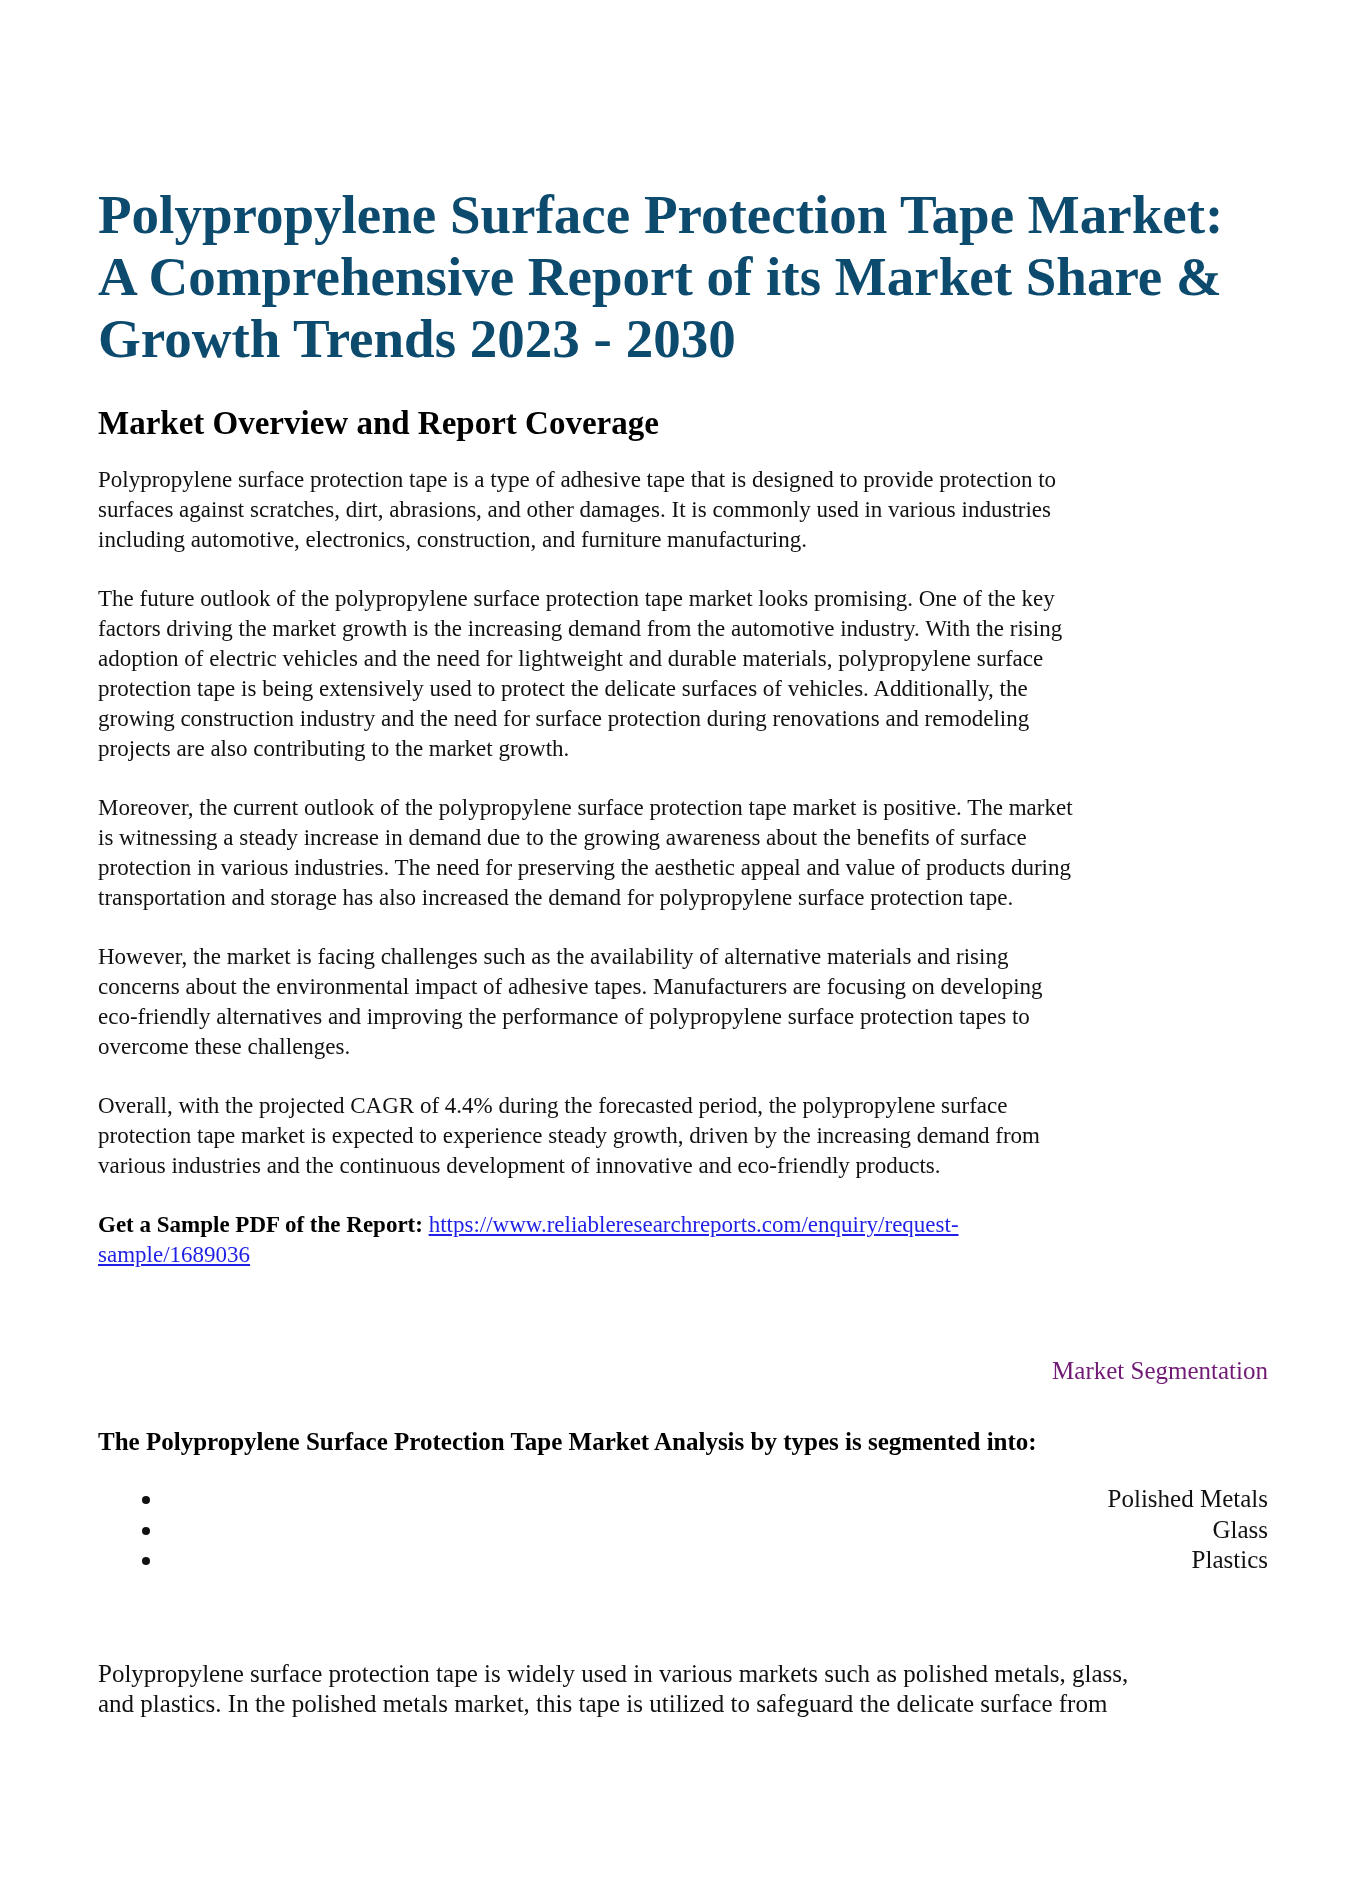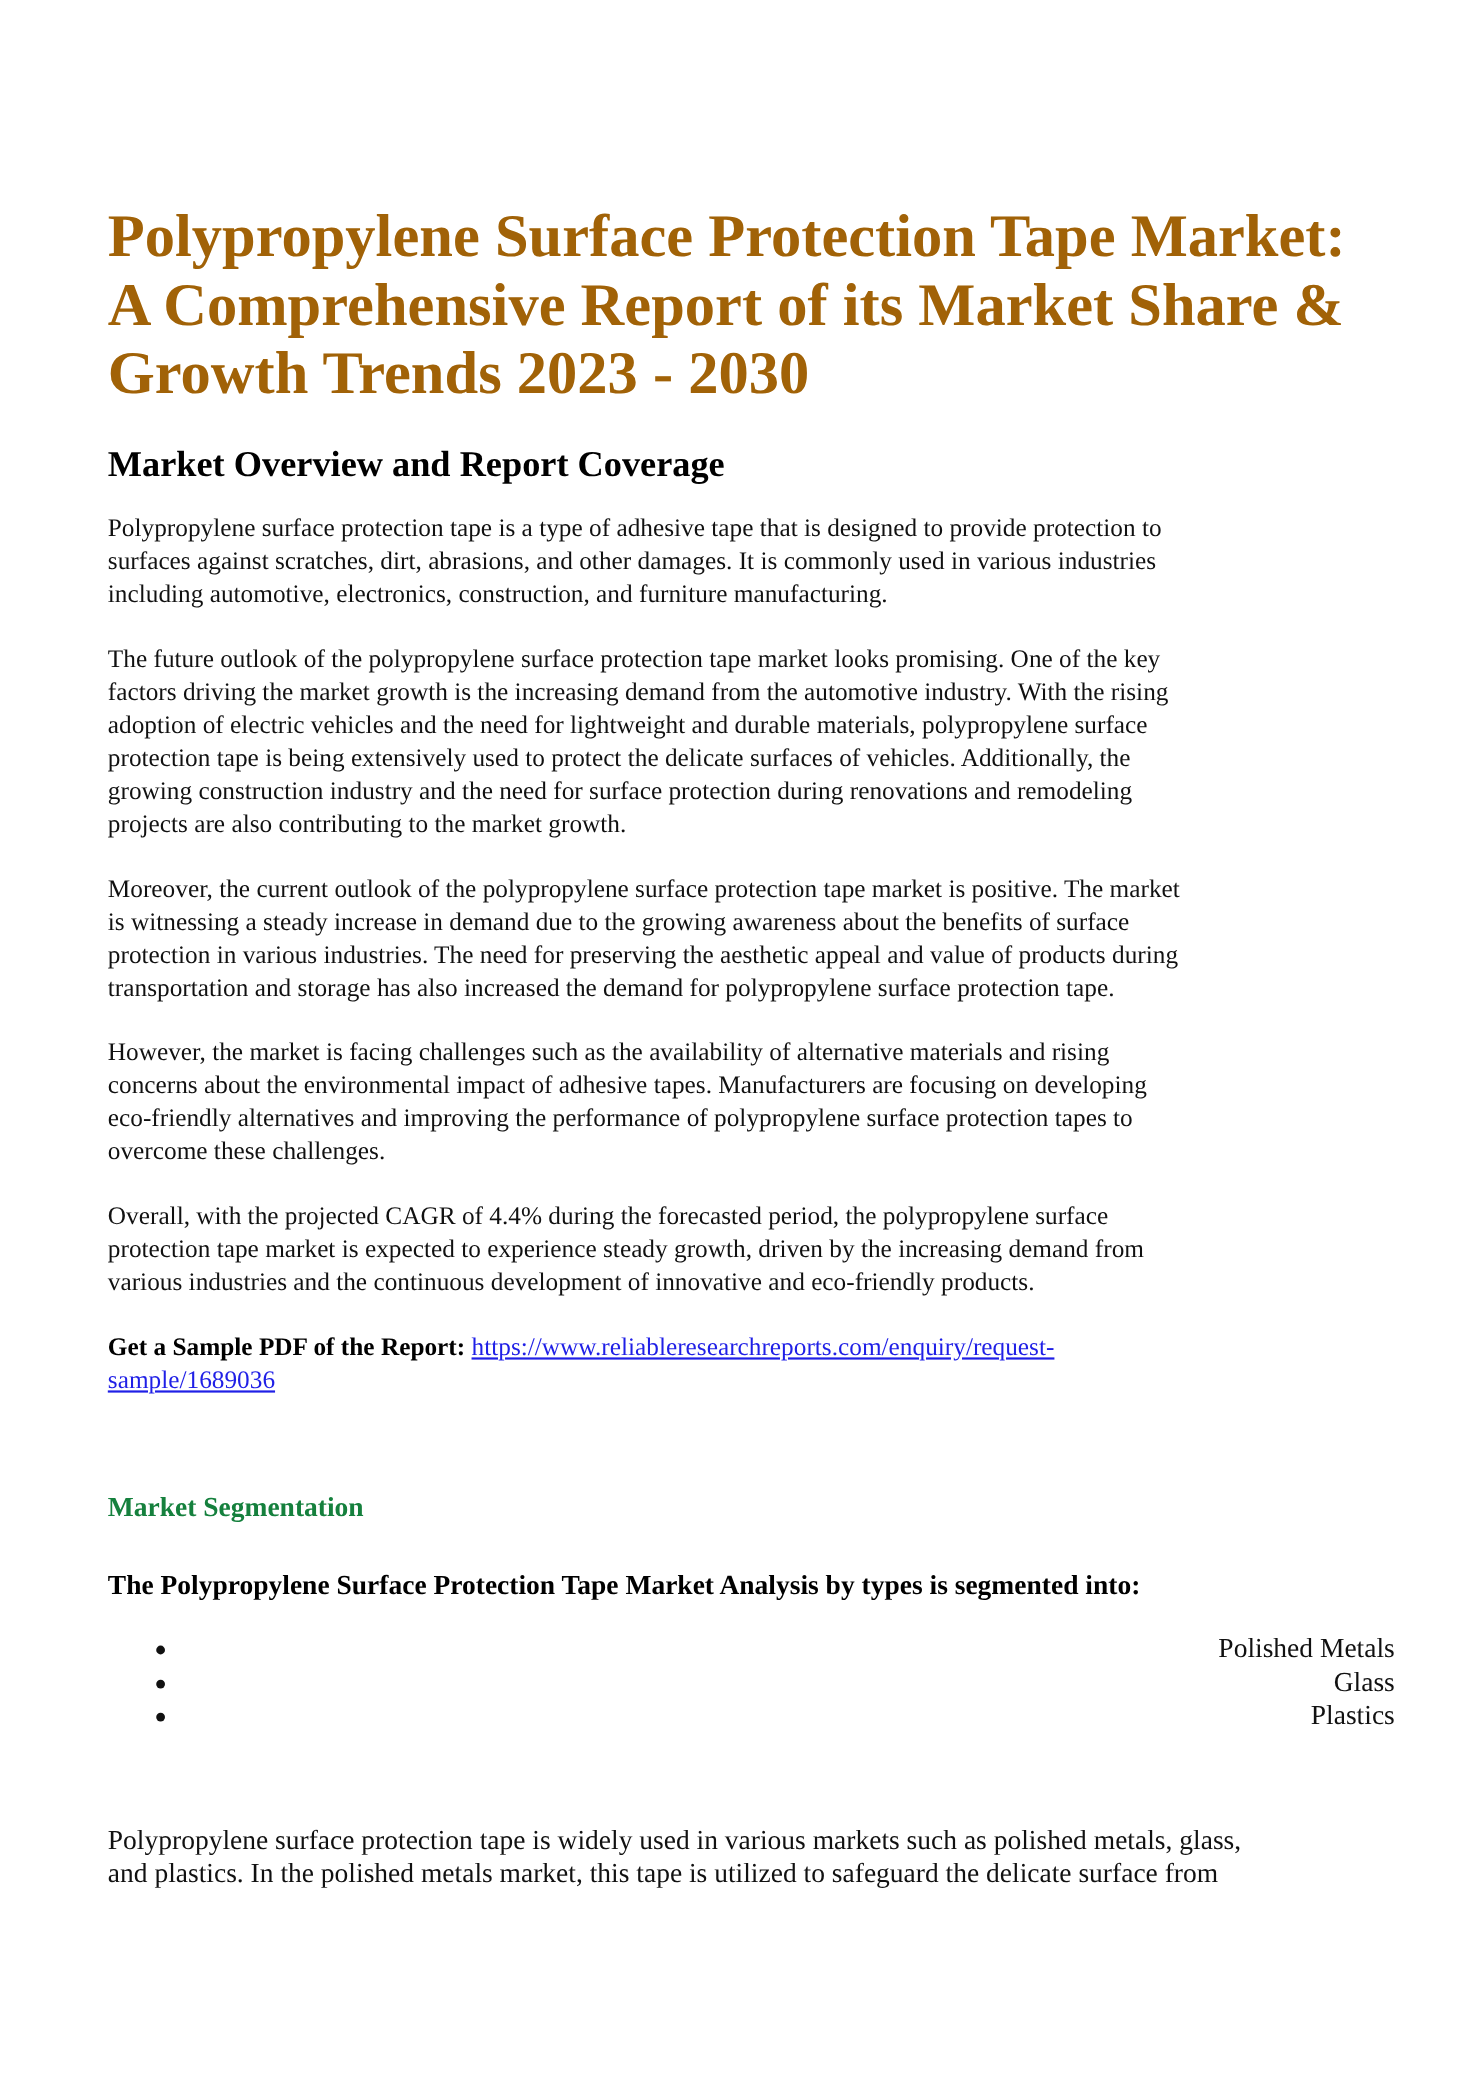--- a/index.html
+++ b/index.html
@@ -19,21 +19,21 @@
     position: absolute;
     left: 98px;
     top: 184px;
     width: 1170px;
   }
   .title {
     margin: 0;
     font-size: 55px;
     line-height: 62px;
     font-weight: bold;
-    color: #a16207;
+    color: #0c4a6e;
     letter-spacing: 0;
   }
   .line {
     display: block;
     white-space: nowrap;
   }
   .section-heading {
     margin: 38px 0 0 0;
     font-size: 33px;
     line-height: 30px;
@@ -57,22 +57,23 @@
     color: #000000;
   }
   .sample a {
     color: #1f1fe6;
     text-decoration: underline;
   }
   .seg-heading {
     margin: 27px 0 0 0;
     font-size: 25px;
     line-height: 30px;
-    font-weight: bold;
-    color: #15803d;
+    font-weight: normal;
+    color: #701a75;
+    text-align: right;
   }
   .seg-sub {
     margin: 41px 0 0 0;
     font-size: 25px;
     line-height: 30px;
     font-weight: bold;
     color: #000000;
   }
   .seg-list {
     margin: 27px 0 0 0;

